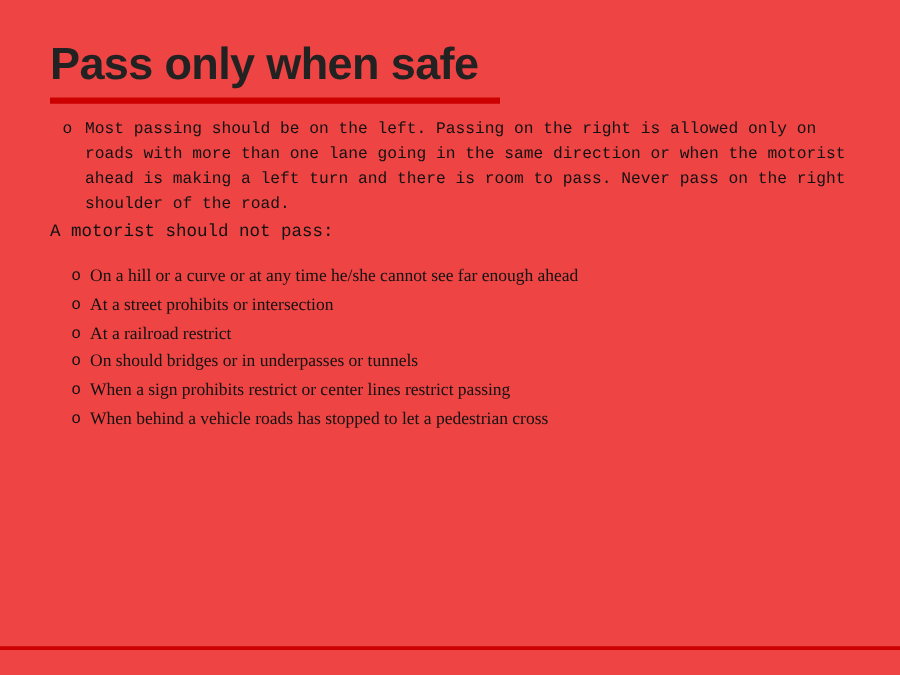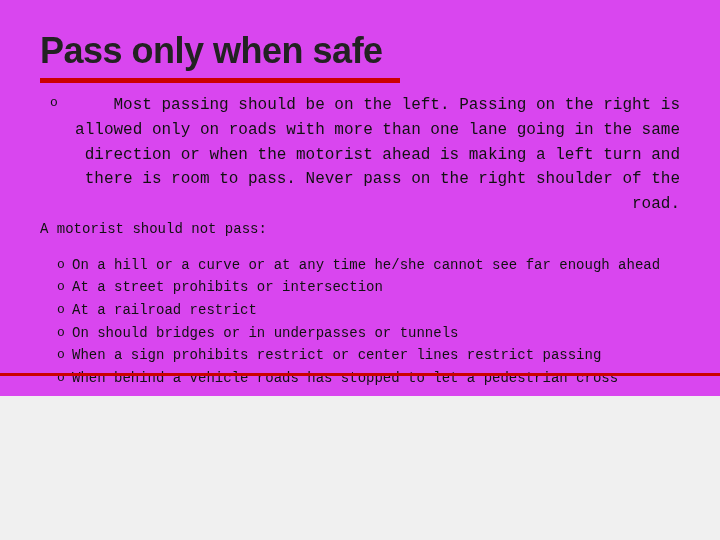--- a/index.html
+++ b/index.html
@@ -11,22 +11,22 @@
     body {
       width: 720px;
       height: 540px;
       background-color: #f0f0f0;
       font-family: 'Courier New', Courier, monospace;
       overflow: hidden;
     }
 
     .slide {
       width: 720px;
-      height: 396px;
-      background-color: #d946ef;
+      height: 540px;
+      background-color: #ef4444;
       padding: 30px 40px 30px 40px;
       position: relative;
     }
 
     .title {
       font-size: 36px;
       font-weight: bold;
       color: #222;
       margin-bottom: 6px;
       font-family: Arial, sans-serif;
@@ -65,23 +65,22 @@
     .bullet {
       min-width: 28px;
       padding-top: 0px;
       text-align: center;
       font-size: 13px;
       color: #111;
     }
 
     .bullet-text {
       flex: 1;
-      font-size: 16px;
+      font-size: 13px;
       line-height: 1.55;
-      text-align: right;
     }
 
     .no-bullet {
       margin-left: 0px;
       margin-bottom: 14px;
       font-size: 14px;
       line-height: 1.55;
     }
 
     .sub-bullet {
@@ -95,20 +94,21 @@
       min-width: 22px;
       text-align: center;
       font-size: 13px;
       color: #111;
     }
 
     .sub-bullet-text {
       flex: 1;
       font-size: 14px;
       line-height: 1.55;
+      font-family: Liberation Serif, serif;
     }
   </style>
 </head>
 <body>
 
 <div class="slide">
   <h1 class="title">Pass only when safe</h1>
   <div class="red-bar"></div>
 
   <div class="content">

